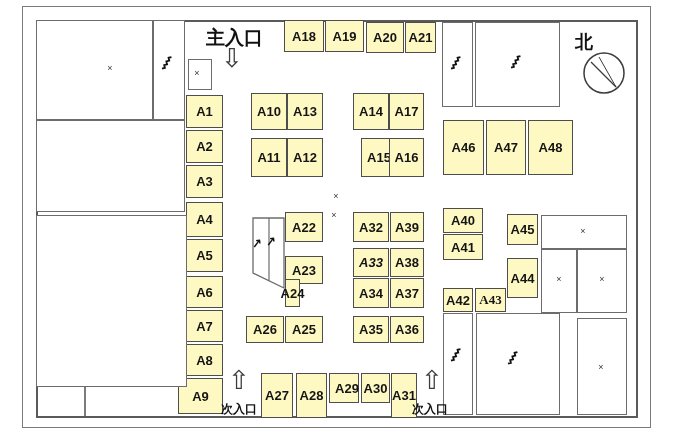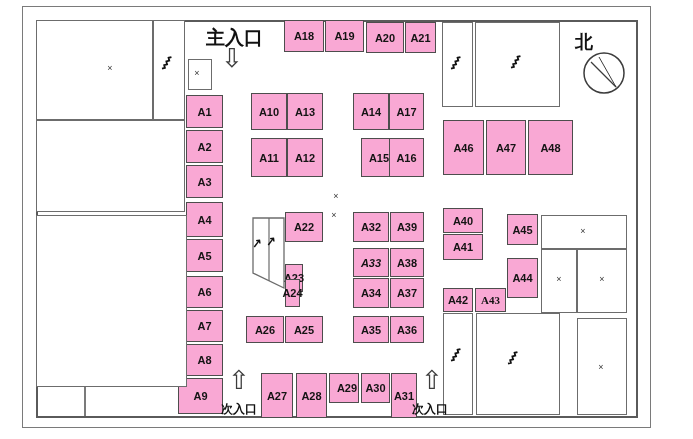--- a/index.html
+++ b/index.html
@@ -1,22 +1,22 @@
 <!DOCTYPE html>
 <html><head>
 <meta charset="utf-8">
 <style>
   html,body{margin:0;padding:0;background:#ffffff;}
   #stage{position:relative;width:693px;height:439px;background:#ffffff;
          font-family:"Liberation Sans",sans-serif;overflow:hidden;}
   #outer{position:absolute;left:22px;top:6px;width:629px;height:422px;border:1.5px solid #7a7a7a;box-sizing:border-box;}
   #hall{position:absolute;left:36px;top:20px;width:602px;height:398px;border:2px solid #5a5a5a;box-sizing:border-box;}
-  .booth{position:absolute;background:#f9a8d4;border:1.7px solid #4d4d4d;box-sizing:border-box;
+  .booth{position:absolute;background:#fef9c3;border:1.7px solid #4d4d4d;box-sizing:border-box;
          display:flex;align-items:center;justify-content:center;
-         font-weight:bold;font-size:11px;color:#141414;}
+         font-weight:bold;font-size:13px;color:#141414;}
   .room{position:absolute;background:#ffffff;border:1.3px solid #6c6c6c;box-sizing:border-box;}
   .xmark{position:absolute;font-size:9px;line-height:9px;color:#3a3a3a;transform:translate(-50%,-50%);}
   .escmark{position:absolute;font-size:12px;font-weight:bold;color:#111;
            transform:translate(-50%,-50%) rotate(-8deg);}
   .stairs{position:absolute;transform:translate(-50%,-50%) rotate(-14deg);line-height:0;}
   .label{position:absolute;font-weight:bold;color:#111;white-space:nowrap;}
   .arrow{position:absolute;color:#3c3c3c;line-height:1;}
   svg{display:block;}
   #overlay{position:absolute;left:0;top:0;}
 </style>
@@ -52,21 +52,21 @@
       <div class="booth" style="left: 353px; top: 138px; width: 36px; height: 39px; margin-left: 8px;">A15</div>
       <div class="booth" style="left: 389px; top: 138px; width: 35px; height: 39px;">A16</div>
       <div class="booth" style="left: 284px; top: 20px; width: 40px; height: 32px;">A18</div>
       <div class="booth" style="left: 325px; top: 20px; width: 39px; height: 32px;">A19</div>
       <div class="booth" style="left: 366px; top: 22px; width: 38px; height: 31px;">A20</div>
       <div class="booth" style="left: 405px; top: 22px; width: 31px; height: 31px;">A21</div>
       <div class="booth" style="left: 443px; top: 120px; width: 41px; height: 55px;">A46</div>
       <div class="booth" style="left: 486px; top: 120px; width: 40px; height: 55px;">A47</div>
       <div class="booth" style="left: 528px; top: 120px; width: 45px; height: 55px;">A48</div>
       <div class="booth" style="left: 285px; top: 212px; width: 38px; height: 30px;">A22</div>
-      <div class="booth" style="left: 285px; top: 264px; width: 18px; height: 28px;">A23</div>
+      <div class="booth" style="left: 285px; top: 256px; width: 38px; height: 28px;">A23</div>
       <div class="booth" style="left: 285px; top: 279px; width: 15px; height: 28px;">A24</div>
       <div class="booth" style="left: 246px; top: 316px; width: 38px; height: 27px;">A26</div>
       <div class="booth" style="left: 285px; top: 316px; width: 38px; height: 27px;">A25</div>
       <div class="booth" style="left: 353px; top: 212px; width: 36px; height: 30px;">A32</div>
       <div class="booth" style="left: 390px; top: 212px; width: 34px; height: 30px;">A39</div>
       <div class="booth" style="left: 353px; top: 248px; width: 36px; height: 29px; font-style: italic;">A33</div>
       <div class="booth" style="left: 390px; top: 248px; width: 34px; height: 29px;">A38</div>
       <div class="booth" style="left: 353px; top: 278px; width: 36px; height: 30px;">A34</div>
       <div class="booth" style="left: 390px; top: 278px; width: 34px; height: 30px;">A37</div>
       <div class="booth" style="left: 353px; top: 316px; width: 36px; height: 27px;">A35</div>

